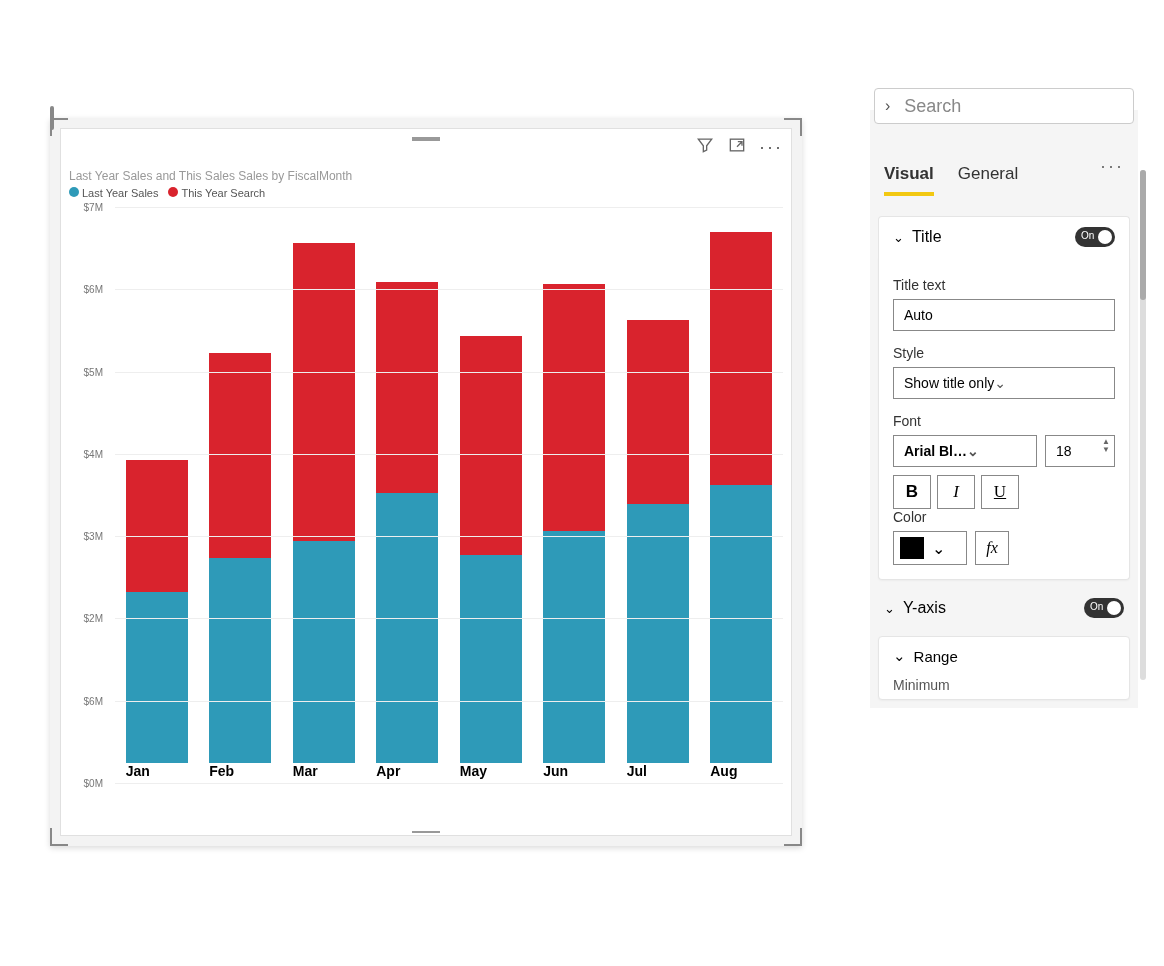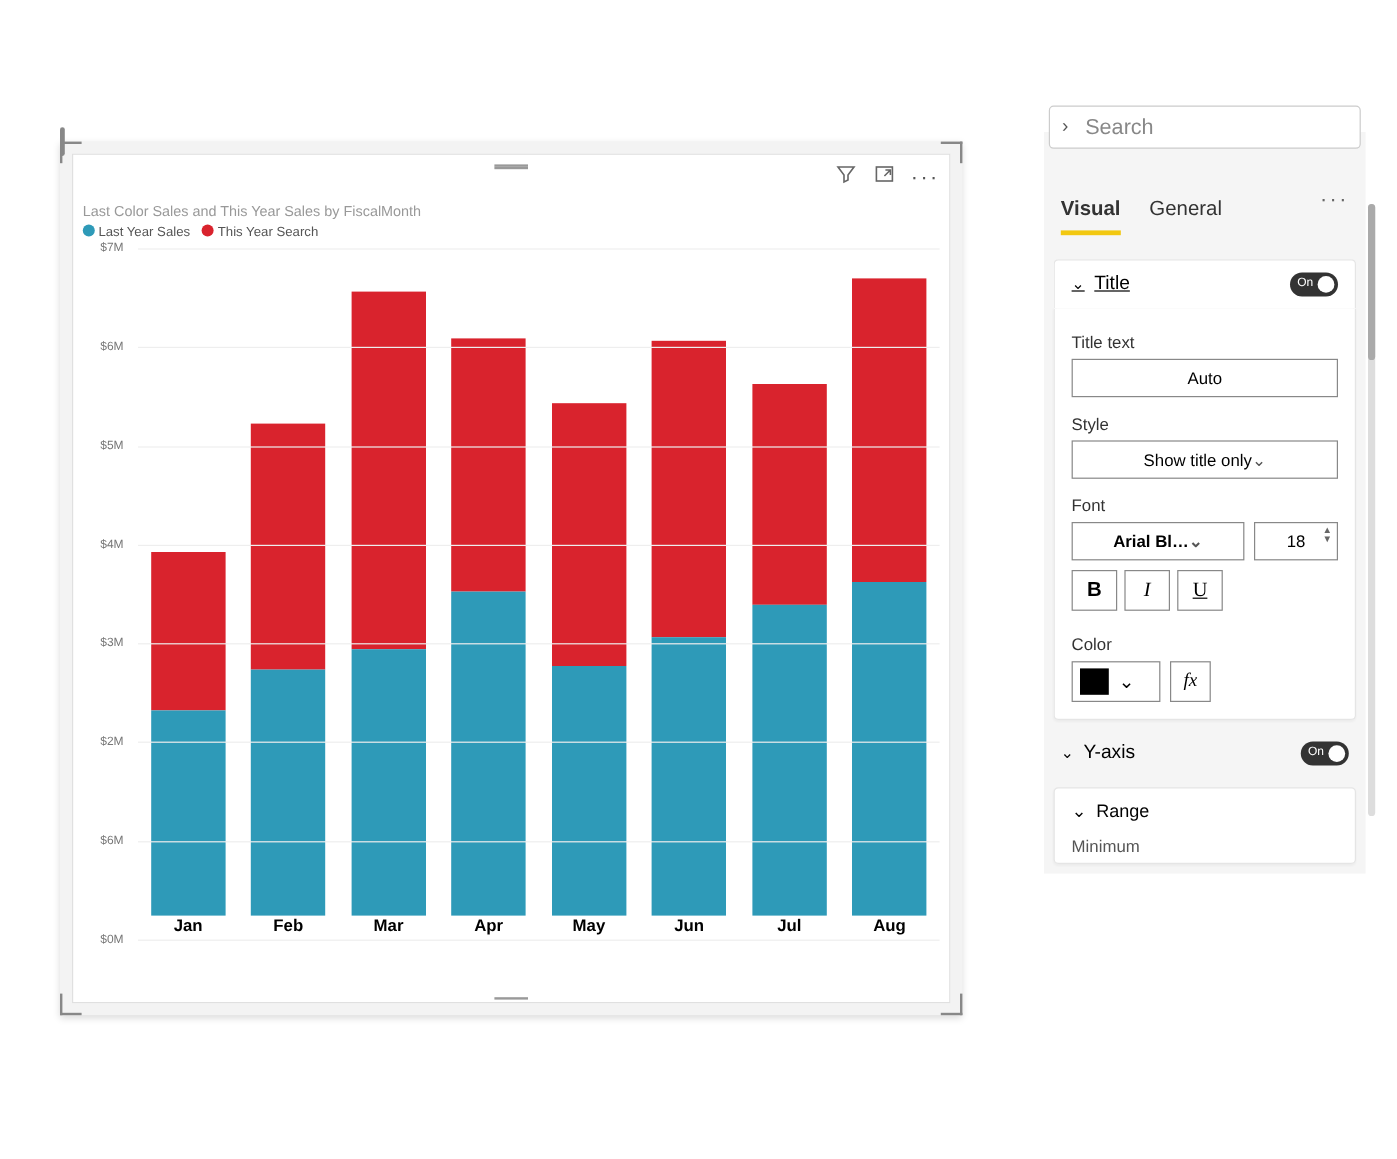--- a/index.html
+++ b/index.html
@@ -23,39 +23,39 @@
   .legend .dot { width:10px; height:10px; border-radius:50%; display:inline-block; margin-right:3px; }
   .plot { position:absolute; left:8px; right:8px; top:78px; bottom:48px; }
   .yaxis { position:absolute; left:0; top:0; bottom:24px; width:38px; }
   .ylabel { position:absolute; right:4px; font-size:10px; color:#777; transform:translateY(-50%); }
   .grid { position:absolute; left:46px; right:0; height:1px; background:#eee; }
   .bars { position:absolute; left:46px; right:0; top:0; bottom:24px; display:flex; align-items:flex-end; justify-content:space-around; }
   .bar-col { width:62px; position:relative; height:100%; display:flex; align-items:flex-end; }
   .bar-stack { width:100%; position:relative; }
   .seg { width:100%; }
   .xaxis { position:absolute; left:46px; right:0; bottom:0; height:24px; display:flex; justify-content:space-around; }
-  .xlabel { width:62px; text-align:center; font-size:14px; font-weight:900; font-family:"Arial Black",Arial,sans-serif; color:#000; }
+  .xlabel { width:62px; font-size:14px; font-weight:900; font-family:"Arial Black",Arial,sans-serif; color:#000; }
   .x-title { position:absolute; left:50%; bottom:10px; transform:translateX(-50%); border:2px solid #d00; padding:2px 50px; font-family:"Arial Black",Arial,sans-serif; font-size:18px; font-weight:900; }
 
   
   .panel { position:absolute; right:26px; top:110px; width:268px; background:#f5f5f5; }
   .search-box { height:36px; background:#fff; border:1px solid #ccc; border-radius:4px; margin:0 4px 4px 4px; display:flex; align-items:center; padding:0 10px; color:#999; position:relative; top:-22px; overflow:hidden;}
   .search-box .chev { margin-right:14px; color:#555; }
   .tabs { display:flex; gap:24px; padding:6px 14px 0 14px; align-items:flex-start; }
   .tab { font-size:17px; color:#333; padding:8px 0; cursor:pointer; }
   .tab.active { font-weight:600; border-bottom:4px solid #f2c811; }
   .tab-more { margin-left:auto; color:#666; font-size:18px; letter-spacing:2px; cursor:pointer; }
   .card { background:#fff; border:1px solid #e5e5e5; border-radius:4px; margin:8px; padding:14px 14px; box-shadow:0 1px 2px rgba(0,0,0,.04);}
   .section-head { display:flex; align-items:center; justify-content:space-between; padding:10px 14px; font-size:16px; cursor:pointer;}
   .section-head .chev { margin-right:8px; font-size:13px; }
   .toggle { width:40px; height:20px; border-radius:10px; background:#333; position:relative; display:inline-block; }
   .toggle .txt { color:#fff; font-size:10px; position:absolute; left:6px; top:3px; }
   .toggle .knob { position:absolute; right:3px; top:3px; width:14px; height:14px; border-radius:50%; background:#fff; }
   .fld-label { font-size:14px; color:#333; margin:6px 0 6px; }
-  .input, .select { width:100%; height:32px; border:1px solid #888; background:#fff; padding:0 10px; font-size:14px; display:flex; align-items:center; justify-content:center; }
+  .input, .select { width:100%; height:32px; border:1px solid #888; background:#fff; padding:0 10px; font-size:14px; display:flex; align-items:center; justify-content:flex-start; }
   .select .chev { color:#555; }
   .row { display:flex; gap:8px; }
   .font-sel { flex:1; font-weight:900; font-family:"Arial Black"; font-size:14px; }
   .num-input { width:70px; position:relative; }
   .spin { position:absolute; right:4px; top:2px; font-size:8px; color:#666; line-height:8px; }
   .fmt-btns { display:flex; gap:6px; margin-top:8px; }
   .fmt-btn { width:38px; height:34px; border:1px solid #888; display:flex; align-items:center; justify-content:center; font-size:17px; font-family:"Times New Roman",serif; cursor:pointer; background:#fff; }
   .fmt-btn.bold { font-weight:900; font-family:Arial; }
   .fmt-btn.ital { font-style:italic; }
   .fmt-btn.und { text-decoration:underline; }
@@ -84,21 +84,21 @@
       </span>
       <span>
         <svg viewBox="0 0 24 24" fill="none" stroke="#666" stroke-width="1.6">
             <rect x="4" y="5" width="16" height="14"></rect>
             <path d="M13 8l5 0 0 5 M18 8l-6 6"></path>
           </svg>
       </span>
       <span class="dots">···</span>
     </div>
 
-    <div class="chart-title">Last Color Sales and This Year Sales by FiscalMonth</div>
+    <div class="chart-title">Last Year Sales and This Sales Sales by FiscalMonth</div>
 
     <div class="legend">
       <span><span class="dot" style="background:#2e9ab8"></span><span>Last Year Sales</span></span>
       <span><span class="dot" style="background:#d9232d"></span><span>This Year Search</span></span>
     </div>
 
     <div class="plot" id="plot">
       <div class="yaxis" id="yaxis">
           <div class="ylabel" style="top: 576px; margin-left: 40px;">$0M</div>
           <div class="ylabel" style="top: 493.714px;">$6M</div>
@@ -195,21 +195,21 @@
   </div>
 
   <div class="tabs">
     <div class="tab active">Visual</div>
     <div class="tab">General</div>
     <div class="tab-more">···</div>
   </div>
 
   <div style="height:20px"></div>
 
-  <div class="section-head" style="background:#fff;border:1px solid #e5e5e5;border-bottom:none;margin:0 8px;border-radius:4px 4px 0 0;text-decoration:underline;">
+  <div class="section-head" style="background:#fff;border:1px solid #e5e5e5;border-bottom:none;margin:0 8px;border-radius:4px 4px 0 0;">
     <span><span class="chev">⌄</span><span>Title</span></span>
     <span class="toggle">
         <span class="txt">On</span>
         <span class="knob"></span>
       </span>
   </div>
   <div class="card" style="margin-top:0;border-top:none;border-radius:0 0 4px 4px;">
     <div class="fld-label">Title text</div>
     <div class="input">
         <span>Auto</span>
@@ -231,21 +231,21 @@
         <span>18</span>
         <div class="spin">▲<br>▼</div>
       </div>
     </div>
     <div class="fmt-btns">
       <div class="fmt-btn bold">B</div>
       <div class="fmt-btn ital">I</div>
       <div class="fmt-btn und">U</div>
     </div>
 
-    <div class="fld-label" style="margin-top:20px">Color</div>
+    <div class="fld-label" style="margin-top:0">Color</div>
     <div class="color-row">
       <div class="swatch-wrap">
         <div class="swatch"></div>
         <span class="chev">⌄</span>
       </div>
       <div class="fx-btn">fx</div>
     </div>
   </div>
 
 

